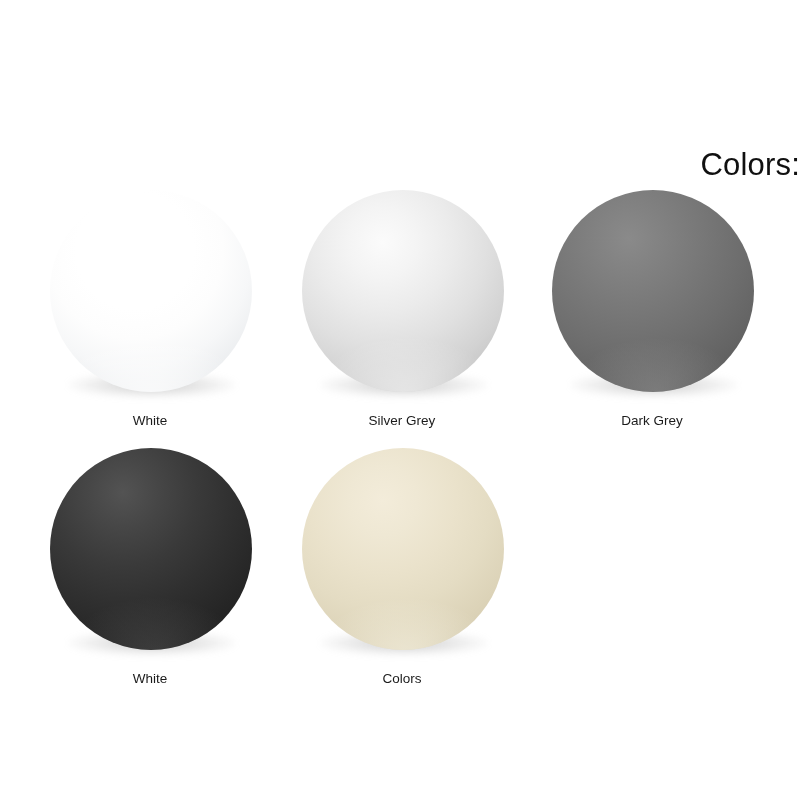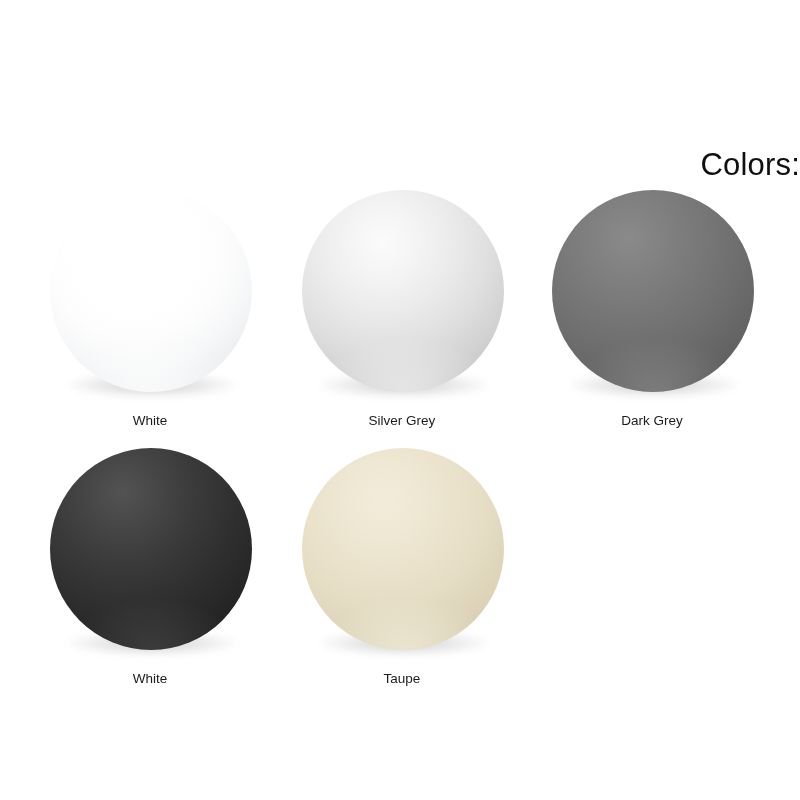--- a/index.html
+++ b/index.html
@@ -250,18 +250,18 @@
         <div class="sphere sphere-black"></div>
       </div>
       <div class="swatch-label">White</div>
     </div>
 
     <div class="swatch-cell col-2">
       <div class="sphere-stage">
         <div class="sphere-shadow"></div>
         <div class="sphere sphere-taupe"></div>
       </div>
-      <div class="swatch-label">Taupe</div>
+      <div class="swatch-label">Colors</div>
     </div>
 
   </div>
 
 </div>
 
 </body></html>

